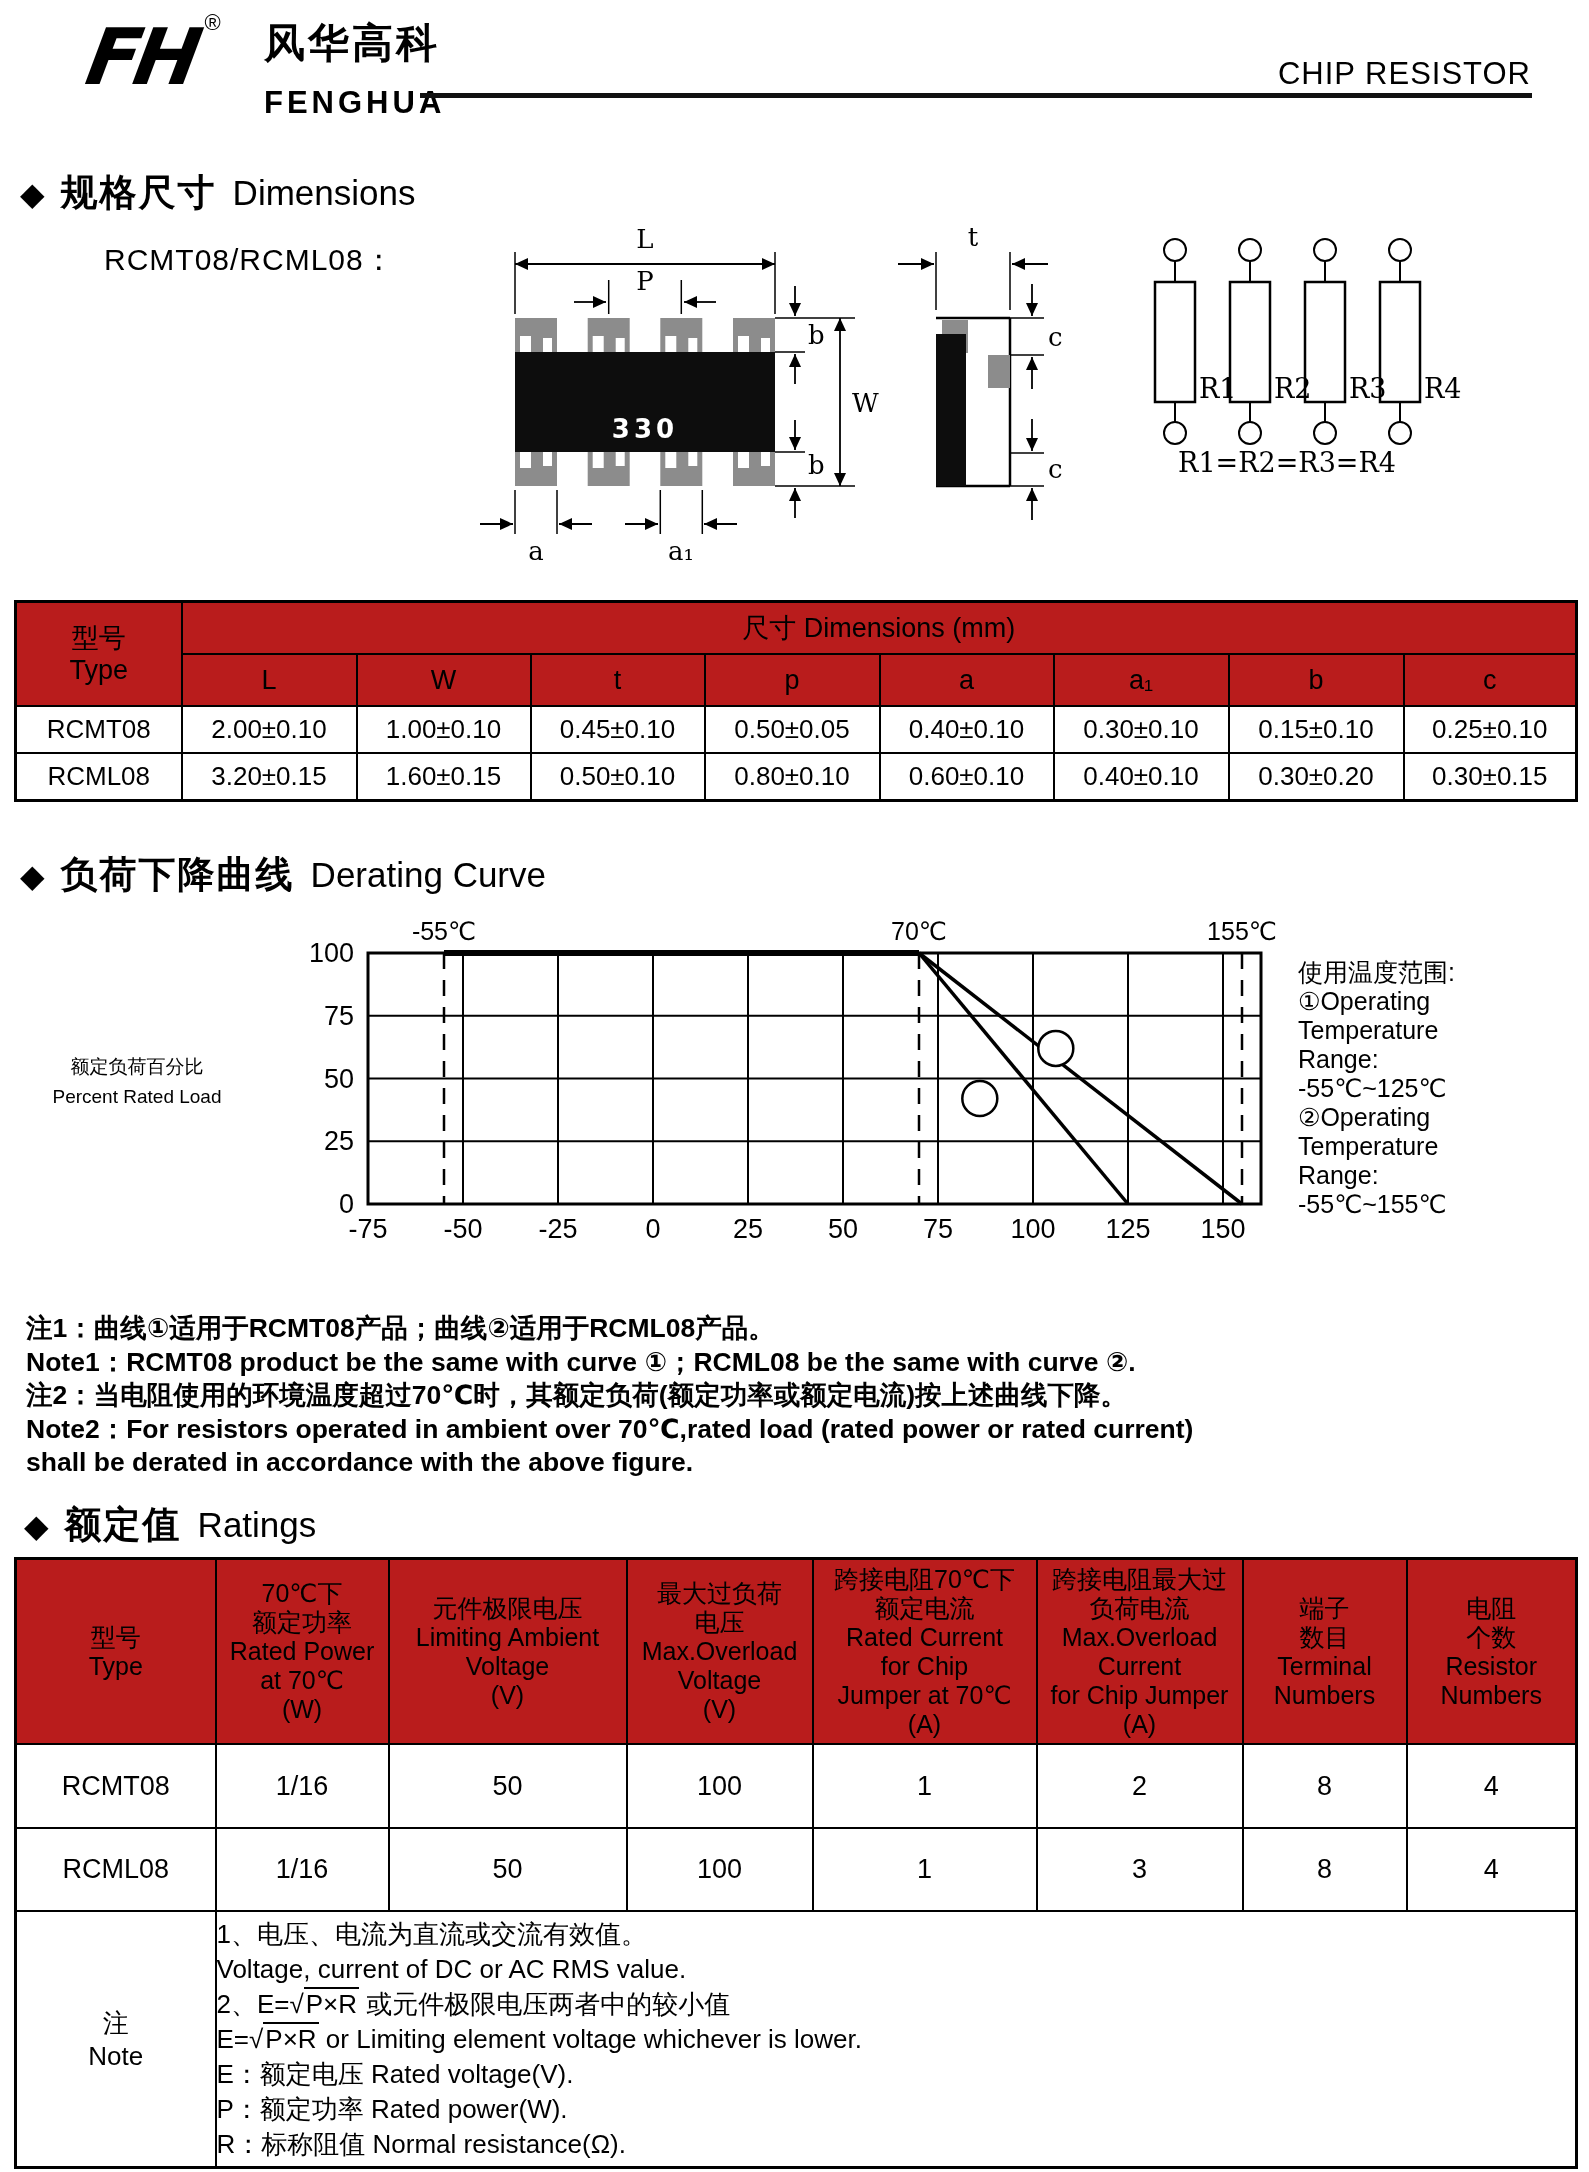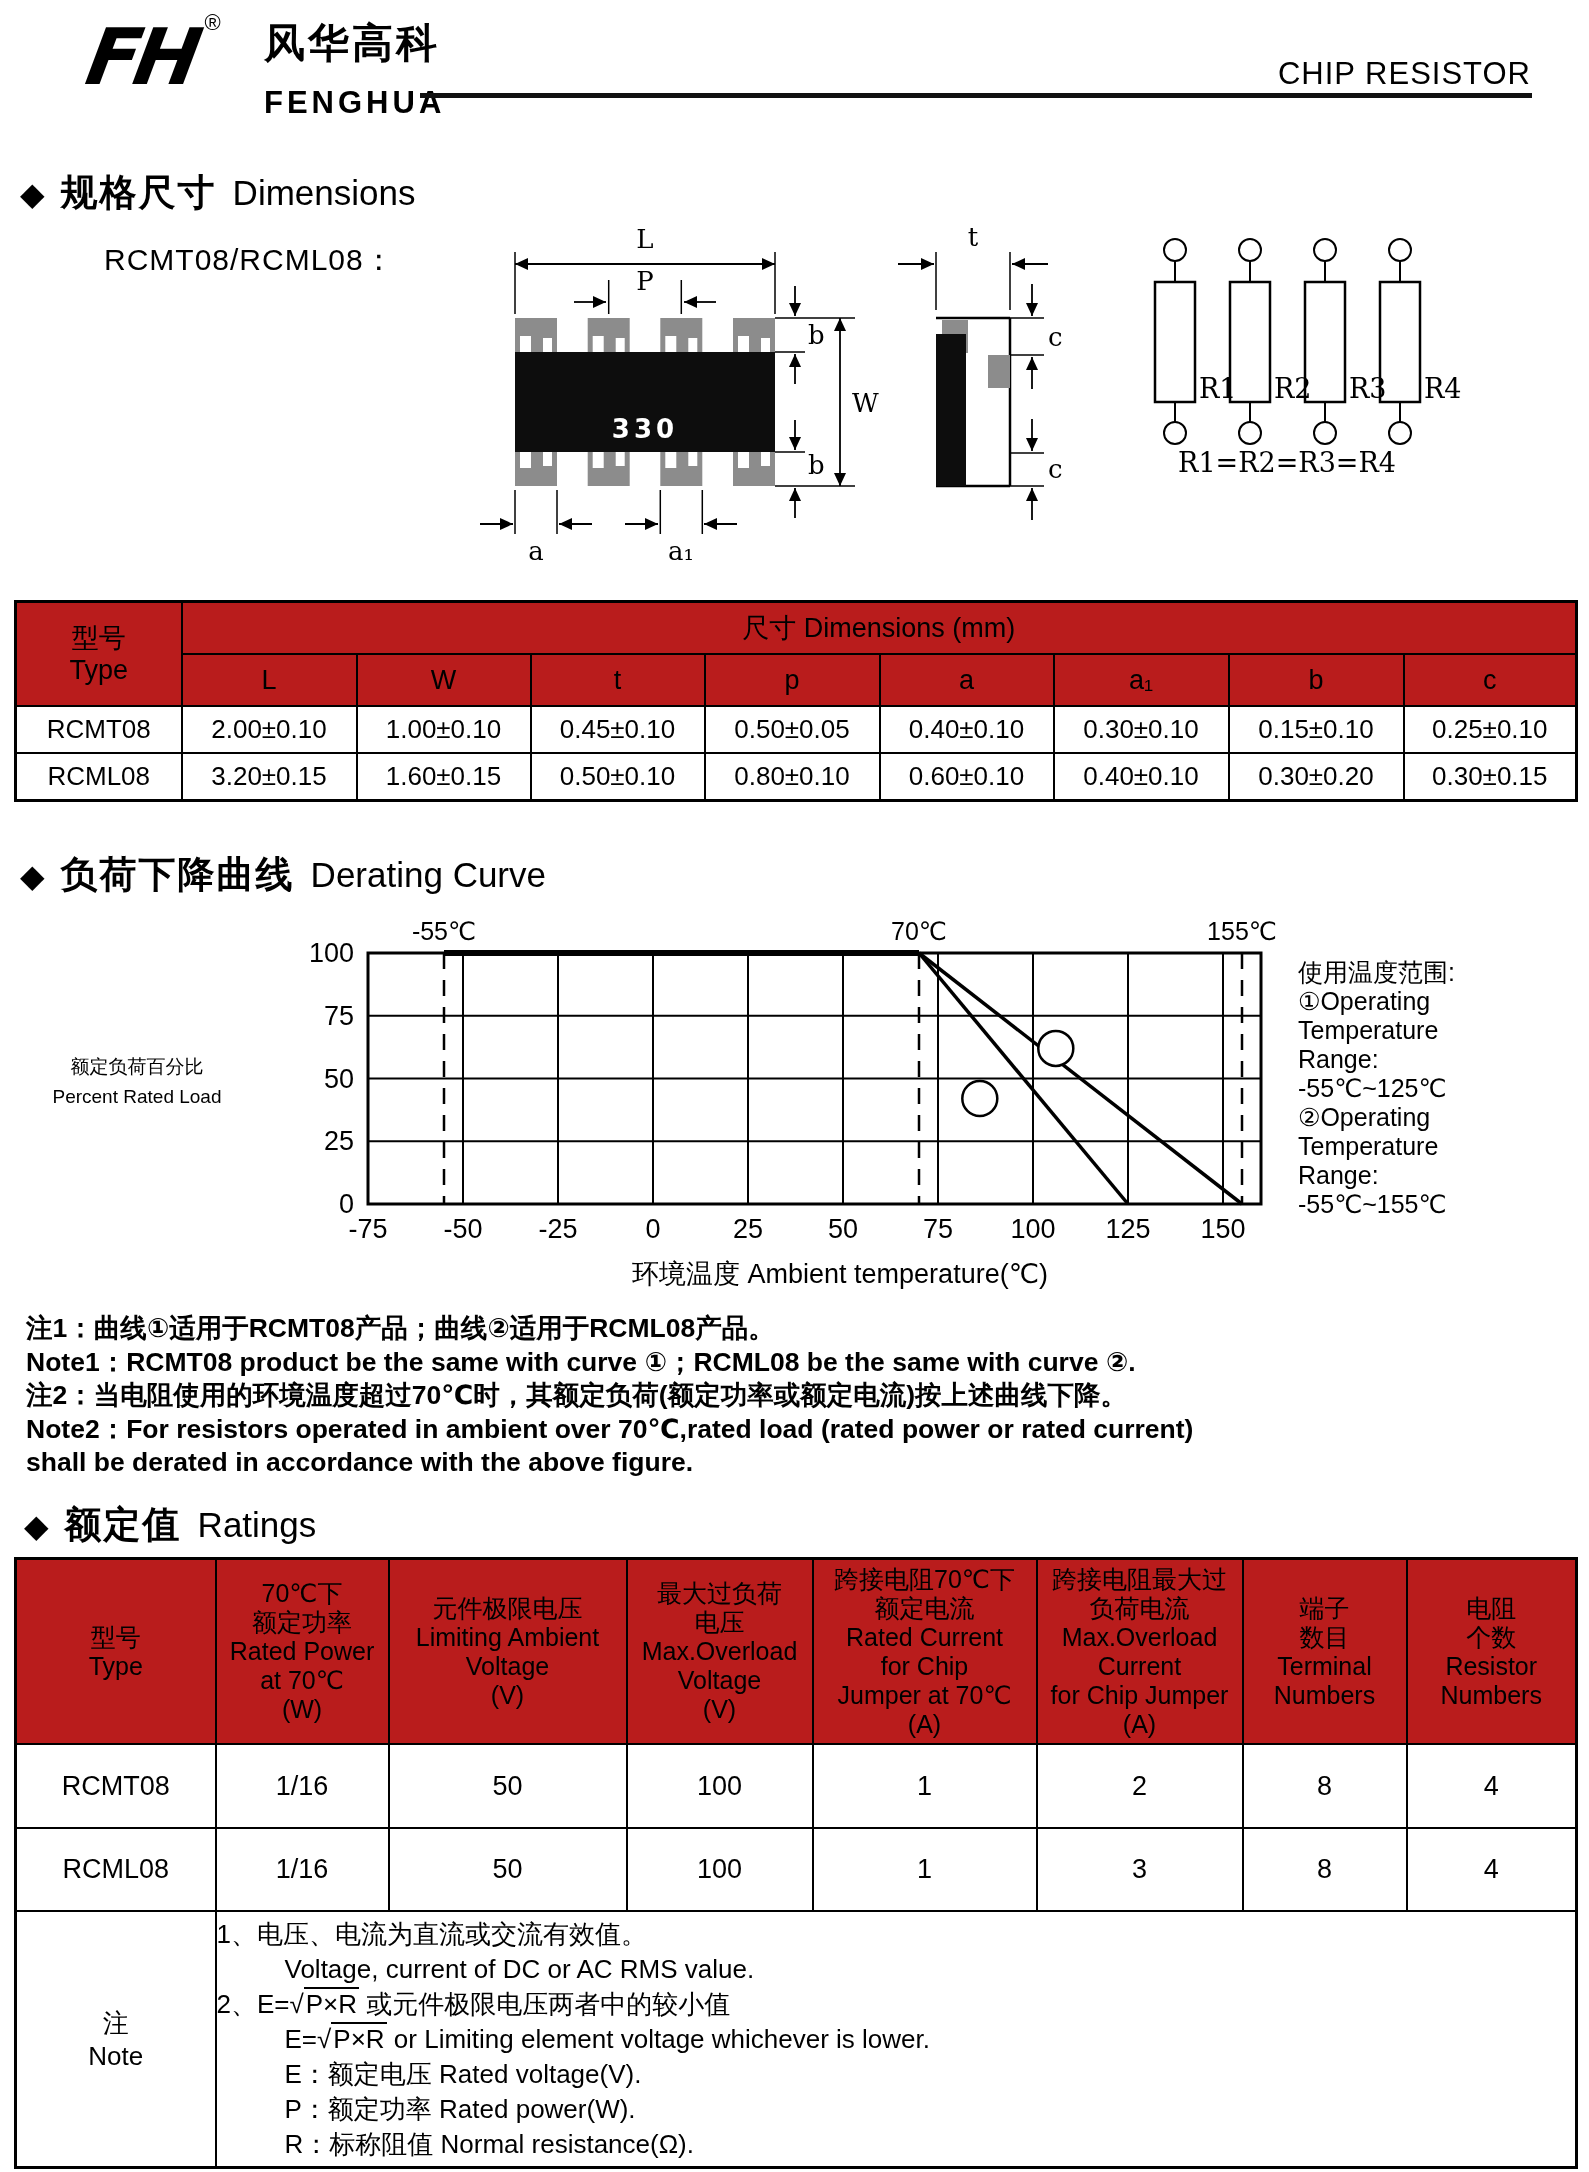--- a/index.html
+++ b/index.html
@@ -42,21 +42,21 @@
   .dims-table tr.dr td { height:45px; font-size:26px; }
   .dims-table td.typecell { font-size:27px; line-height:32px; }
 
   .ratings-table { top:1557px; width:1561px; }
   .ratings-table tr.rh td { height:183px; font-size:25px; line-height:29px; }
   .ratings-table tr.r1 td { height:82px; font-size:27px; }
   .ratings-table tr.r2 td { height:81px; font-size:27px; }
   .ratings-table tr.nr td { height:254px; font-size:26px; }
   .note-cell { text-align:left !important; vertical-align:middle; }
   .note-cell .nl { line-height:35px; }
-  .note-cell .nl.ind { padding-left:68px; }
+  .note-cell .nl.ind { }
   .rad { border-top:2px solid #000; padding:0 2px; }
 
   
   #derating-svg { position:absolute; left:250px; top:918px; }
   #derating-svg text { font-family:"Liberation Sans","DejaVu Sans",sans-serif; }
   .ylabel { position:absolute; left:28px; top:1052px; width:218px; text-align:center;
             font-size:19px; line-height:30px; }
   .legend { position:absolute; left:1298px; top:958px; width:270px; font-size:25px; line-height:29px; }
   .xlabel { position:absolute; left:480px; top:1256px; width:720px; text-align:center; font-size:27px; }
   .notes  { position:absolute; left:26px; top:1312px; width:1540px; font-size:26.5px; line-height:33.5px;font-weight:bold; }
@@ -343,21 +343,20 @@
       <div>使用温度范围:</div>
       <div>①Operating</div>
       <div>Temperature</div>
       <div>Range:</div>
       <div>-55℃~125℃</div>
       <div>②Operating</div>
       <div>Temperature</div>
       <div>Range:</div>
       <div>-55℃~155℃</div>
     </div>
-  <div class="xlabel">环境温度 Ambient temperature(℃)</div>
 
   <div class="notes">
       <div>注1：曲线①适用于RCMT08产品；曲线②适用于RCML08产品。</div>
       <div>Note1：RCMT08 product be the same with curve ①；RCML08 be the same with curve ②.</div>
       <div>注2：当电阻使用的环境温度超过70℃时，其额定负荷(额定功率或额定电流)按上述曲线下降。</div>
       <div>Note2：For resistors operated in ambient over 70℃,rated load (rated power or rated current)</div>
       <div>shall be derated in accordance with the above figure.</div>
     </div>
 
   <div class="sec" style="left:24px; top:1500px;">

